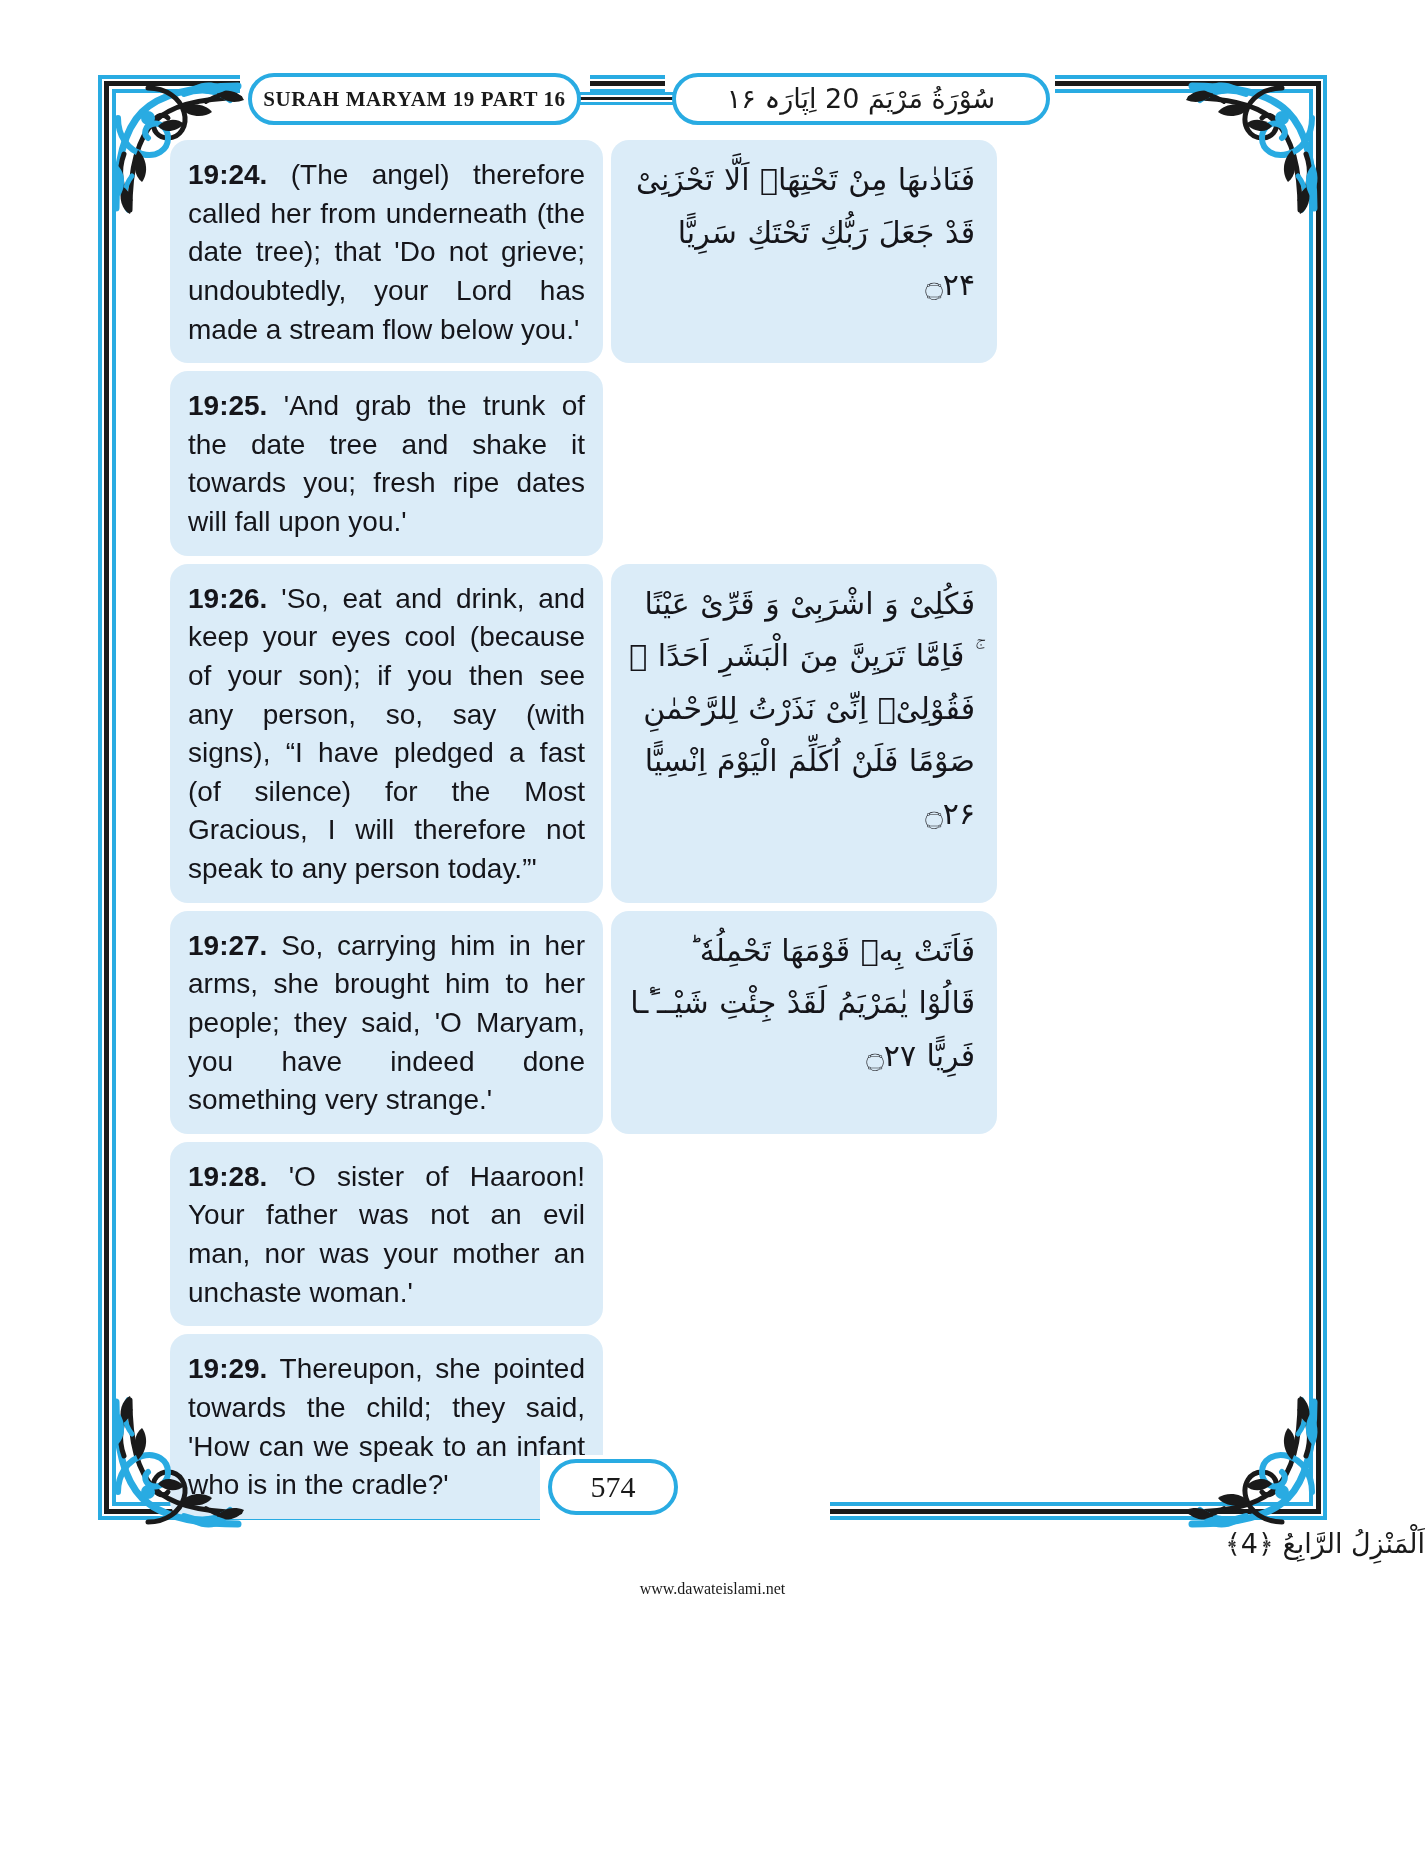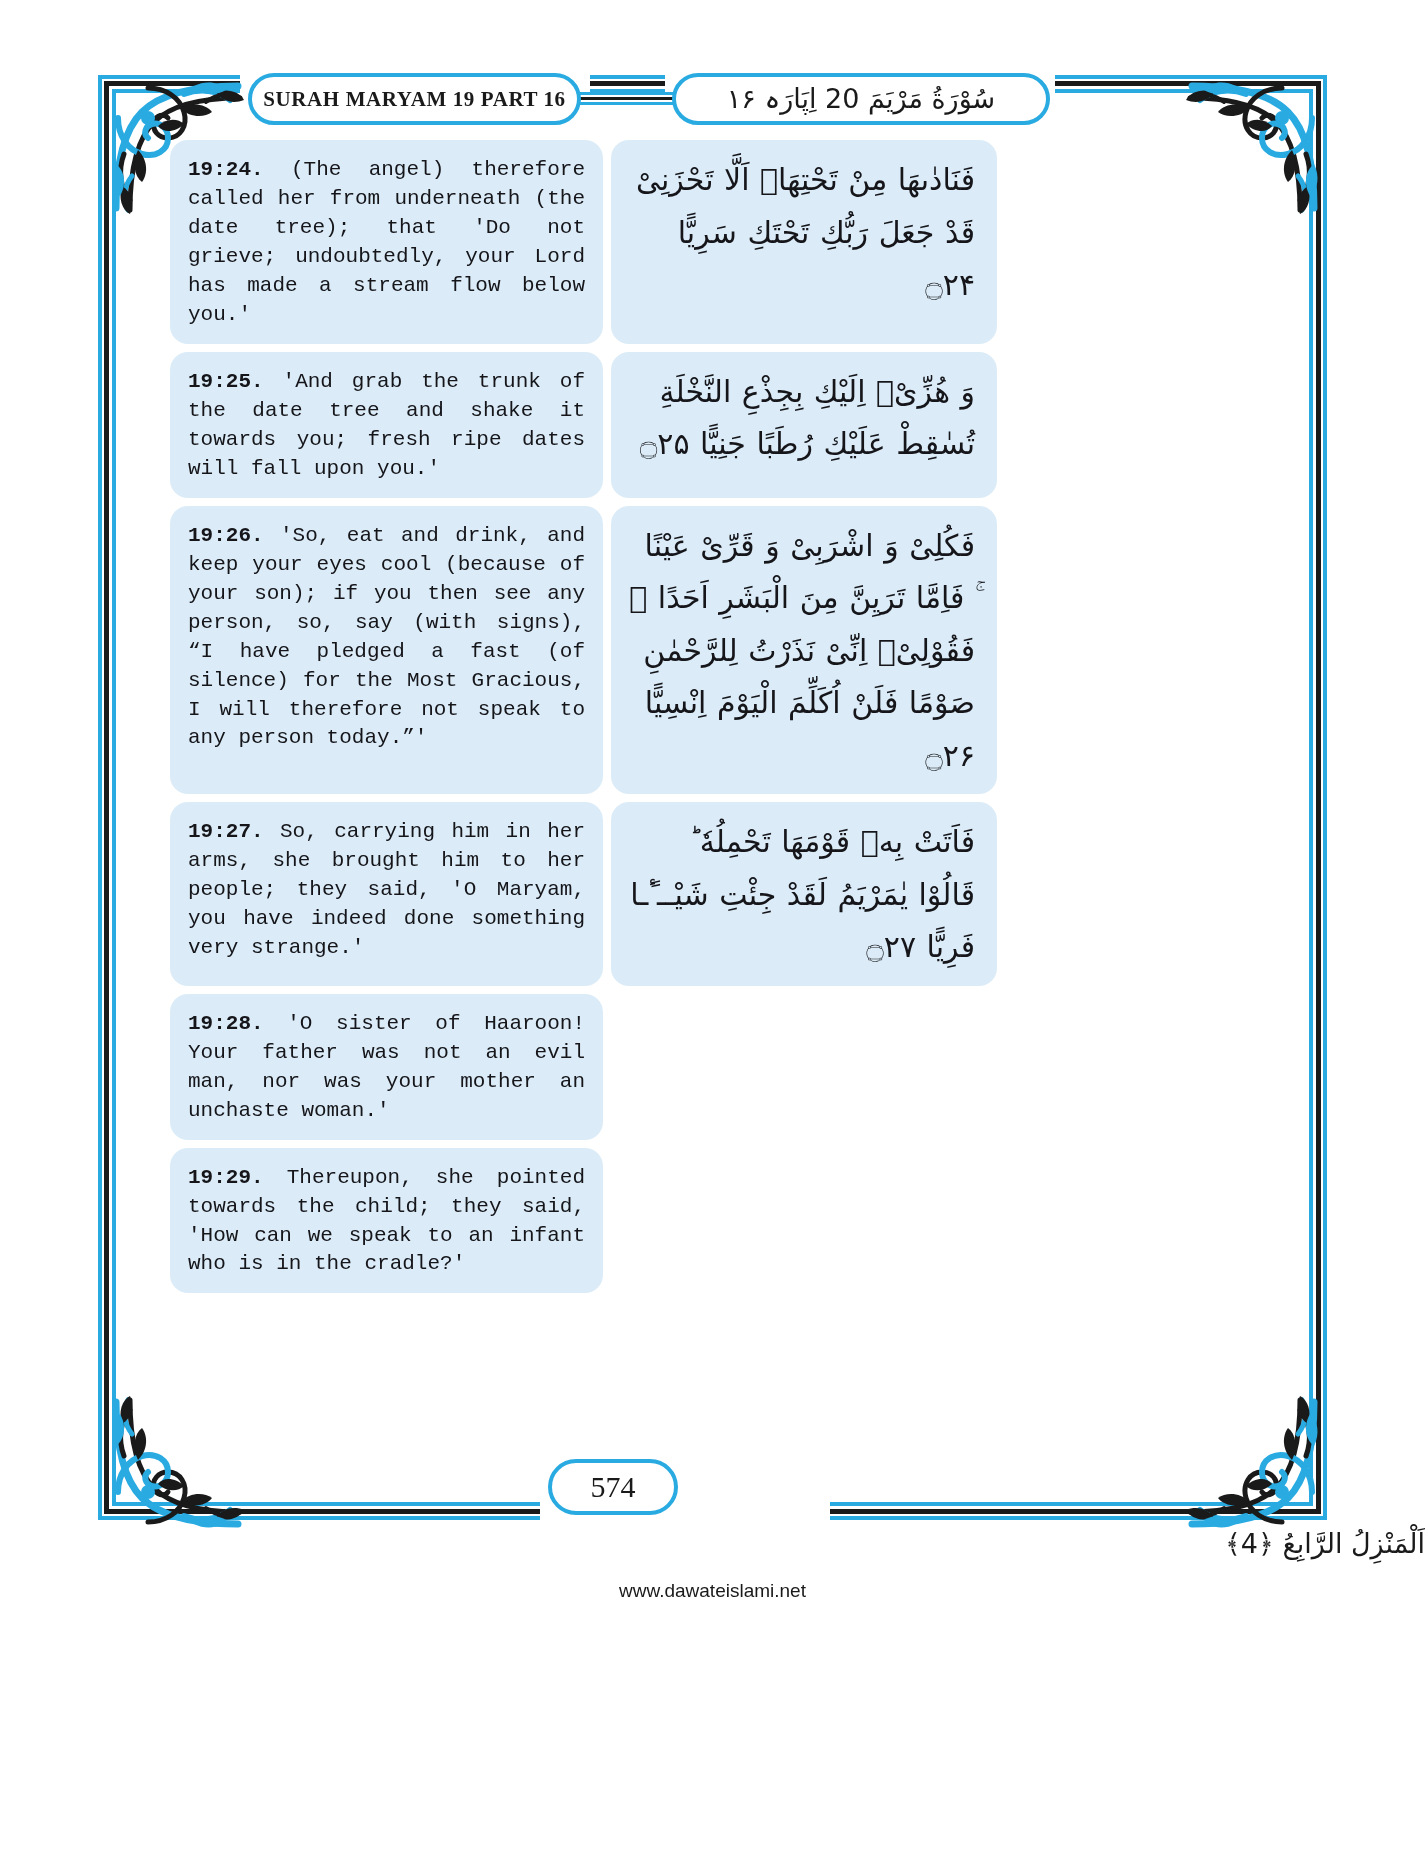--- a/index.html
+++ b/index.html
@@ -157,22 +157,22 @@
   }
   .cell-ar {
     width: 386px;
     padding: 14px 22px 12px 18px;
     display: flex;
     align-items: flex-start;
     justify-content: flex-end;
   }
 
   .en-text {
-    font-family: Liberation Mono, monospace;
-    font-size: 21px;
+    font-family: Liberation Sans, sans-serif;
+    font-size: 28px;
     line-height: 1.38;
     color: #15151a;
     text-align: justify;
     text-align-last: left;
     hyphens: none;
     margin: 0;
   }
   .en-text .vnum {
     font-weight: bold;
   }
@@ -220,22 +220,22 @@
     font-size: 27px;
     color: #1a1a1a;
     direction: rtl;
     z-index: 9;
   }
   .footer-url {
     position: absolute;
     left: 0; right: 0;
     top: 1580px;
     text-align: center;
-    font-family: Liberation Sans, sans-serif;
-    font-size: 19px;
+    font-family: Liberation Serif, serif;
+    font-size: 16px;
     color: #1a1a1a;
     z-index: 9;
   }
 </style>
 </head>
 <body>
 
 <div class="page">
 
   <div class="frame-outer"></div>
@@ -370,23 +370,20 @@
       <div class="cell cell-ar">
         <p class="ar-text">فَنَادٰىهَا مِنْ تَحْتِهَاۤ اَلَّا تَحْزَنِیْ قَدْ جَعَلَ رَبُّكِ تَحْتَكِ سَرِیًّا ۝۲۴</p>
       </div>
     </div>
 
     <div class="verse-row">
       <div class="cell cell-en">
         <p class="en-text"><span class="vnum">19:25.</span>
           <span>'And grab the trunk of the date tree and shake it towards you; fresh ripe dates will fall upon you.'</span></p>
       </div>
-      <div class="cell cell-ar">
-        <p class="ar-text">وَ هُزِّیْۤ اِلَیْكِ بِجِذْعِ النَّخْلَةِ تُسٰقِطْ عَلَیْكِ رُطَبًا جَنِیًّا ۝۲۵</p>
-      </div>
     </div>
 
     <div class="verse-row">
       <div class="cell cell-en">
         <p class="en-text"><span class="vnum">19:26.</span>
           <span>'So, eat and drink, and keep your eyes cool (because of your son); if you then see any person, so, say (with signs), “I have pledged a fast (of silence) for the Most Gracious, I will therefore not speak to any person today.”'</span></p>
       </div>
       <div class="cell cell-ar">
         <p class="ar-text">فَكُلِیْ وَ اشْرَبِیْ وَ قَرِّیْ عَیْنًا ۚ فَاِمَّا تَرَیِنَّ مِنَ الْبَشَرِ اَحَدًا ۙ فَقُوْلِیْۤ اِنِّیْ نَذَرْتُ لِلرَّحْمٰنِ صَوْمًا فَلَنْ اُكَلِّمَ الْیَوْمَ اِنْسِیًّا ۝۲۶</p>
       </div>

